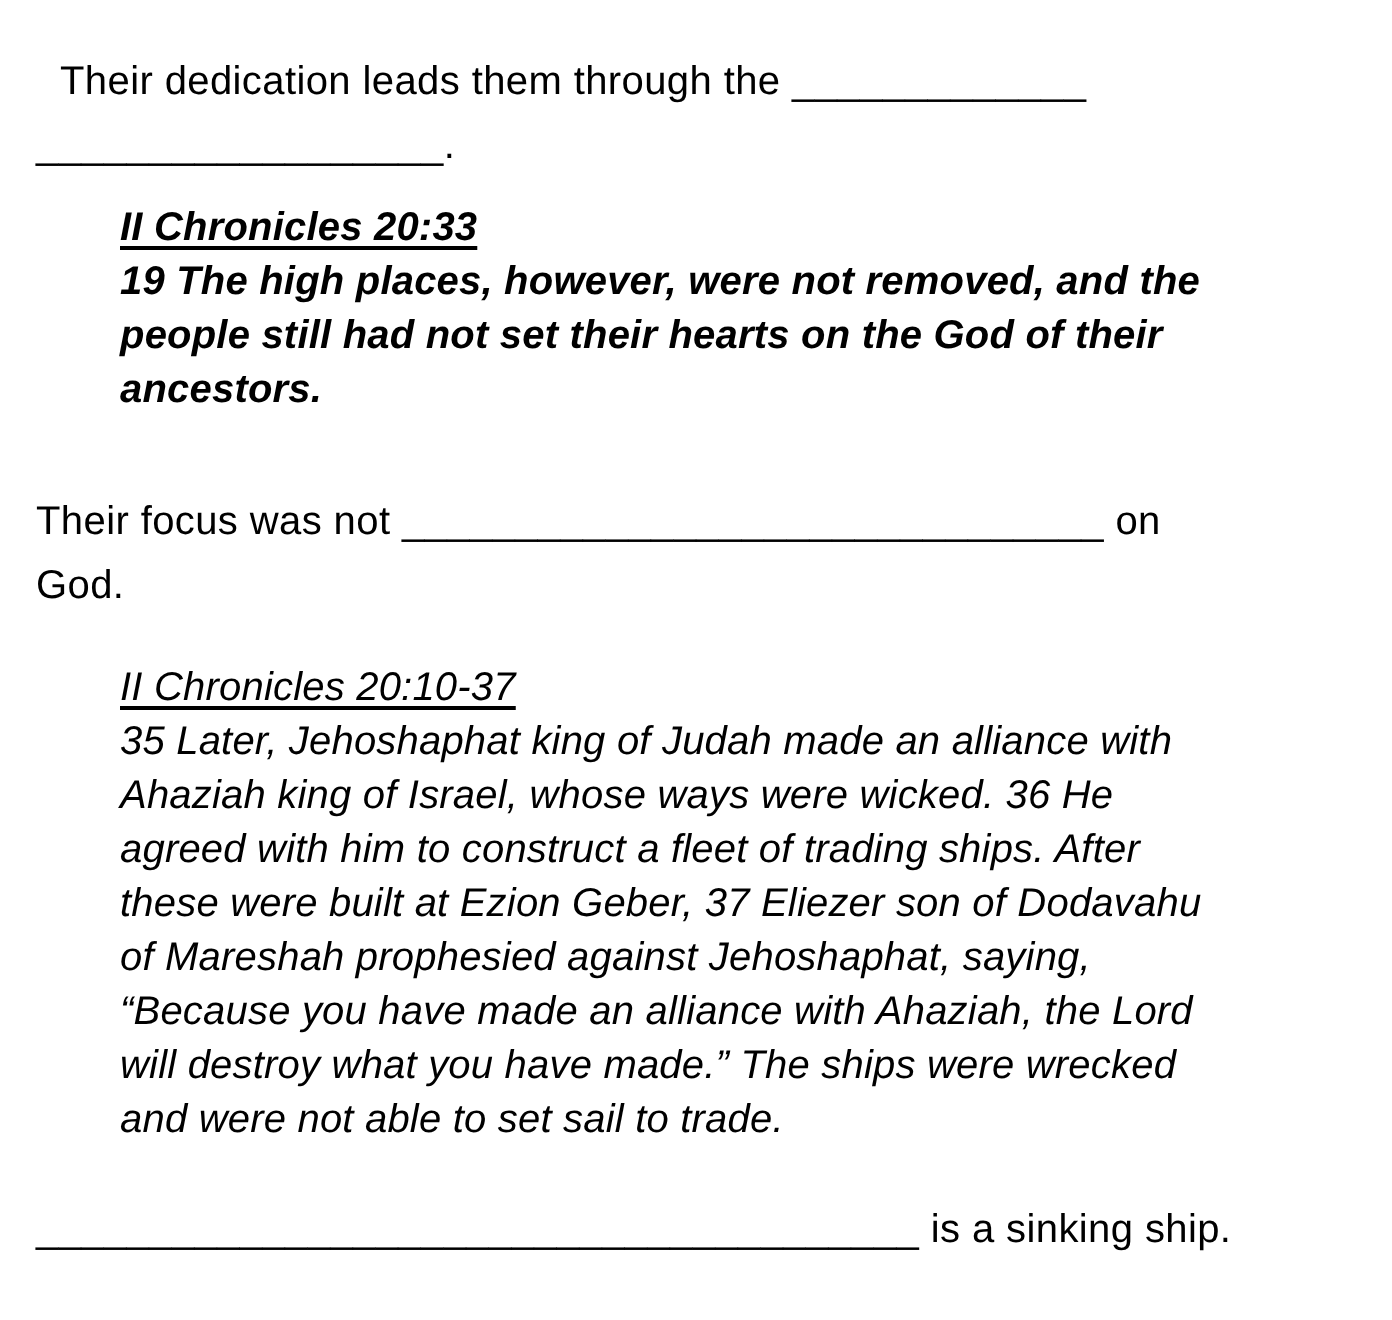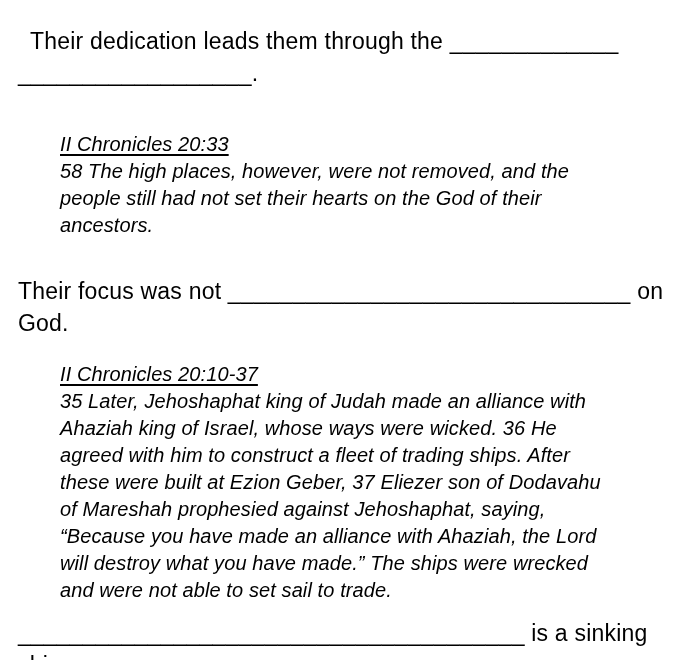--- a/index.html
+++ b/index.html
@@ -13,21 +13,21 @@
     font-family: "Liberation Sans", "DejaVu Sans", sans-serif;
     color: #000000;
   }
   .page {
     width: 696px;
     height: 660px;
     padding: 25px 14px 0 18px;
   }
   
   .statement {
-    font-size: 23px;
+    font-size: 20px;
     line-height: 32px;
     font-weight: normal;
     letter-spacing: 0.2px;
     white-space: pre-line;
   }
   .statement.first-indent {
     text-indent: 12px;
   }
   
   .scripture {
@@ -38,36 +38,36 @@
     line-height: 27px;
     letter-spacing: 0.1px;
   }
   .scripture-ref {
     text-decoration: underline;
     text-underline-offset: 3px;
   }
   .scripture-text {
     white-space: pre-line;
   }
-  .gap-a { margin-top: 42px; }  
+  .gap-a { margin-top: 12px; font-weight: bold; }  
   .gap-b { margin-top: 36px; }  
   .gap-c { margin-top: 22px; }  
-  .gap-d { margin-top: 13px; }  
+  .gap-d { margin-top: 25px; }  
 </style>
 </head>
 <body>
 
 <div class="page">
 
   <p class="statement first-indent">Their dedication leads them through the _____________
 __________________.</p>
 
   <div class="scripture gap-a">
     <div class="scripture-ref">II Chronicles 20:33</div>
-    <div class="scripture-text">58 The high places, however, were not removed, and the
+    <div class="scripture-text">19 The high places, however, were not removed, and the
 people still had not set their hearts on the God of their
 ancestors.</div>
   </div>
 
   <p class="statement gap-b">Their focus was not _______________________________ on
 God.</p>
 
   <div class="scripture gap-c">
     <div class="scripture-ref">II Chronicles 20:10-37</div>
     <div class="scripture-text">35 Later, Jehoshaphat king of Judah made an alliance with

